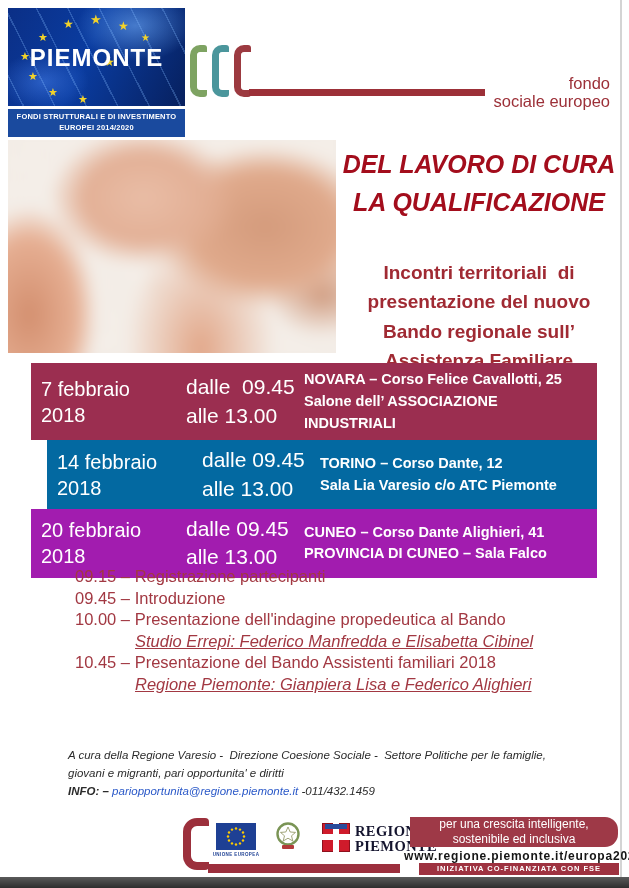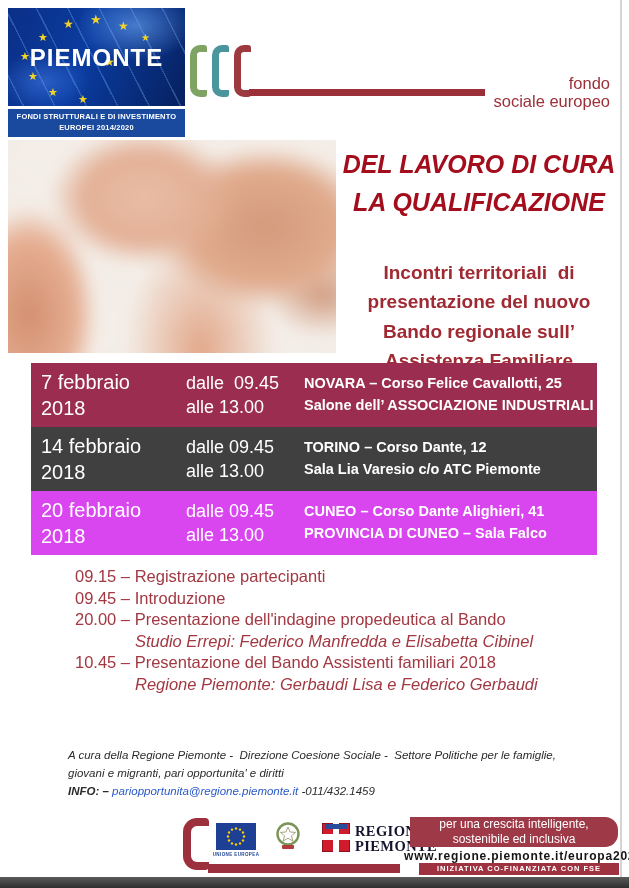--- a/index.html
+++ b/index.html
@@ -62,29 +62,29 @@
     color:#a30d1c;font-size:25px;font-weight:bold;font-style:italic;line-height:1.5;}
   #subtitle-block{left:336px;top:241px;width:286px;text-align:center;
     color:#a02a33;font-size:19px;font-weight:bold;line-height:1.55;margin-top:17px;}
   .block-line{display:block;}
 
   
   #schedule{left:31px;top:363px;width:566px;}
   .srow{display:grid;grid-template-columns:145px 118px 1fr;align-items:center;
     color:#ffffff;padding:6px 0 6px 10px;box-sizing:border-box;min-height:59px;}
   .srow-0{background:#9b2e50;}
-  .srow-1{background:#404040;}
-  .srow-2{background:#d946ef;}
+  .srow-1{background:#0369a1;margin-left:16px;}
+  .srow-2{background:#a21caf;}
   .cell-date{font-size:20px;line-height:1.3;}
-  .cell-time{font-size:18px;line-height:1.35;}
-  .cell-loc{font-size:14.5px;font-weight:bold;line-height:1.5;}
+  .cell-time{font-size:21px;line-height:1.35;}
+  .cell-loc{font-size:14.5px;font-weight:bold;line-height:1.5;padding-right:6px;}
 
   
   #program{left:75px;top:566px;color:#a23842;font-size:16.5px;line-height:21.5px;}
-  .prog-indent{padding-left:60px;font-style:italic;}
+  .prog-indent{padding-left:60px;font-style:italic;text-decoration:underline;}
 
   
   #credits{left:68px;top:747px;font-size:11.5px;font-style:italic;
     color:#2b2b2b;line-height:1.55;}
   #credits .info-label{font-weight:bold;margin-top:48px;}
   #credits .email{color:#2b59c8;text-decoration:none;font-style:italic;}
 
   
   .bracket{left:183px;top:818px;width:26px;height:52px;border:8px solid #9c303c;
     border-right:0;border-radius:14px 4px 4px 14px;box-sizing:border-box;}
@@ -204,28 +204,28 @@
       <div class="cell-loc">
         <span class="block-line keep-ws">CUNEO – Corso Dante Alighieri, 41</span>
         <span class="block-line keep-ws">PROVINCIA DI CUNEO – Sala Falco</span>
       </div>
     </div>
   </div>
 
   <div class="abs" id="program">
     <div>09.15 – Registrazione partecipanti</div>
     <div>09.45 – Introduzione</div>
-    <div>20.00 – Presentazione dell'indagine propedeutica al Bando</div>
+    <div>10.00 – Presentazione dell'indagine propedeutica al Bando</div>
     <div class="prog-indent">Studio Errepi: Federico Manfredda e Elisabetta Cibinel</div>
     <div>10.45 – Presentazione del Bando Assistenti familiari 2018</div>
-    <div class="prog-indent">Regione Piemonte: Gerbaudi Lisa e Federico Gerbaudi</div>
+    <div class="prog-indent">Regione Piemonte: Gianpiera Lisa e Federico Alighieri</div>
   </div>
 
   <div class="abs" id="credits">
-    <div class="keep-ws">A cura della Regione Piemonte -  Direzione Coesione Sociale -  Settore Politiche per le famiglie,</div>
+    <div class="keep-ws">A cura della Regione Varesio -  Direzione Coesione Sociale -  Settore Politiche per le famiglie,</div>
     <div>giovani e migranti, pari opportunita' e diritti</div>
     <div>
       <span class="info-label keep-ws">INFO: – </span><a class="email" href="#">pariopportunita@regione.piemonte.it</a><span class="keep-ws"> -011/432.1459</span>
     </div>
   </div>
 
   <div class="abs bracket"></div>
 
   <div class="abs eu-flag">
     <svg width="40" height="27" viewBox="0 0 40 27">

